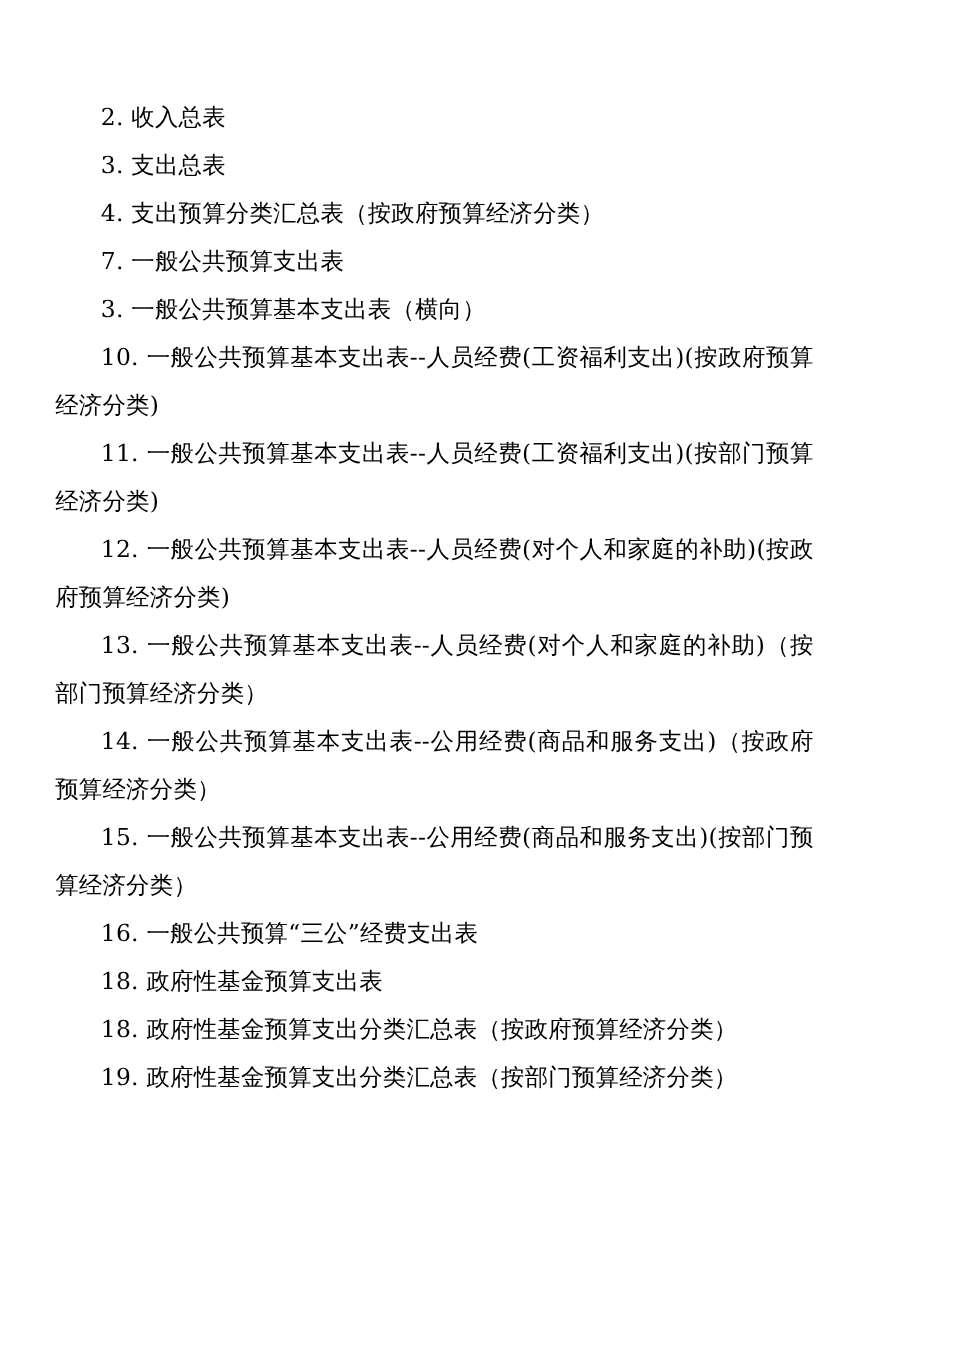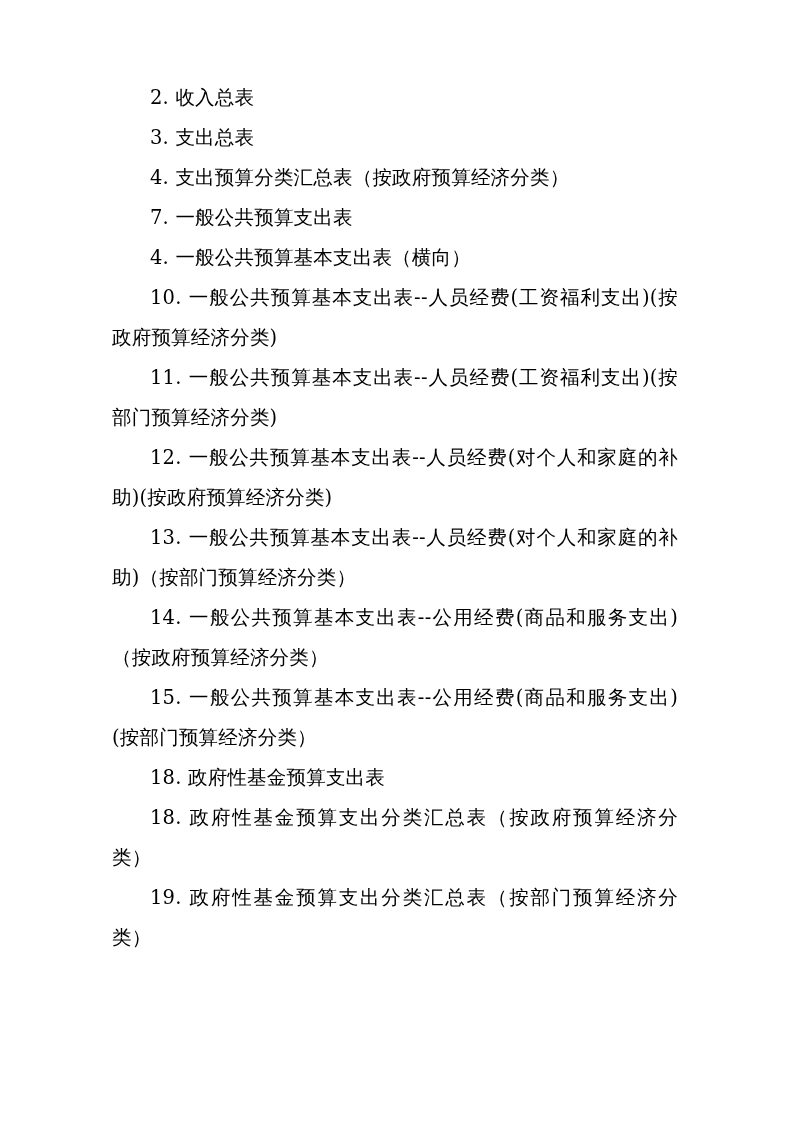--- a/index.html
+++ b/index.html
@@ -12,21 +12,21 @@
     height: 1122px;
     font-family: "DejaVu Serif", "Liberation Serif", serif;
     color: #000000;
     position: relative;
     overflow: hidden;
   }
   .page {
     box-sizing: border-box;
     width: 774px;
     height: 1122px;
-    padding: 78px 96px 60px 112px;
+    padding: 78px 96px 60px 46px;
   }
   .doc-list {
     margin: 0;
     padding: 0;
     list-style: none;
   }
   .doc-list li {
     font-size: 19.5px;
     line-height: 40px;
     text-indent: 38px;
@@ -39,24 +39,25 @@
 </style>
 </head>
 <body>
 
 <div class="page">
   <ul class="doc-list">
     <li>2. 收入总表</li>
     <li>3. 支出总表</li>
     <li>4. 支出预算分类汇总表（按政府预算经济分类）</li>
     <li>7. 一般公共预算支出表</li>
-    <li>4. 一般公共预算基本支出表（横向）</li>
+    <li>3. 一般公共预算基本支出表（横向）</li>
     <li>10. 一般公共预算基本支出表--人员经费(工资福利支出)(按政府预算经济分类)</li>
     <li>11. 一般公共预算基本支出表--人员经费(工资福利支出)(按部门预算经济分类)</li>
     <li>12. 一般公共预算基本支出表--人员经费(对个人和家庭的补助)(按政府预算经济分类)</li>
     <li>13. 一般公共预算基本支出表--人员经费(对个人和家庭的补助)（按部门预算经济分类）</li>
     <li>14. 一般公共预算基本支出表--公用经费(商品和服务支出)（按政府预算经济分类）</li>
     <li>15. 一般公共预算基本支出表--公用经费(商品和服务支出)(按部门预算经济分类）</li>
+    <li>16. 一般公共预算“三公”经费支出表</li>
     <li>18. 政府性基金预算支出表</li>
     <li>18. 政府性基金预算支出分类汇总表（按政府预算经济分类）</li>
     <li>19. 政府性基金预算支出分类汇总表（按部门预算经济分类）</li>
   </ul>
 </div>
 
 </body></html>

